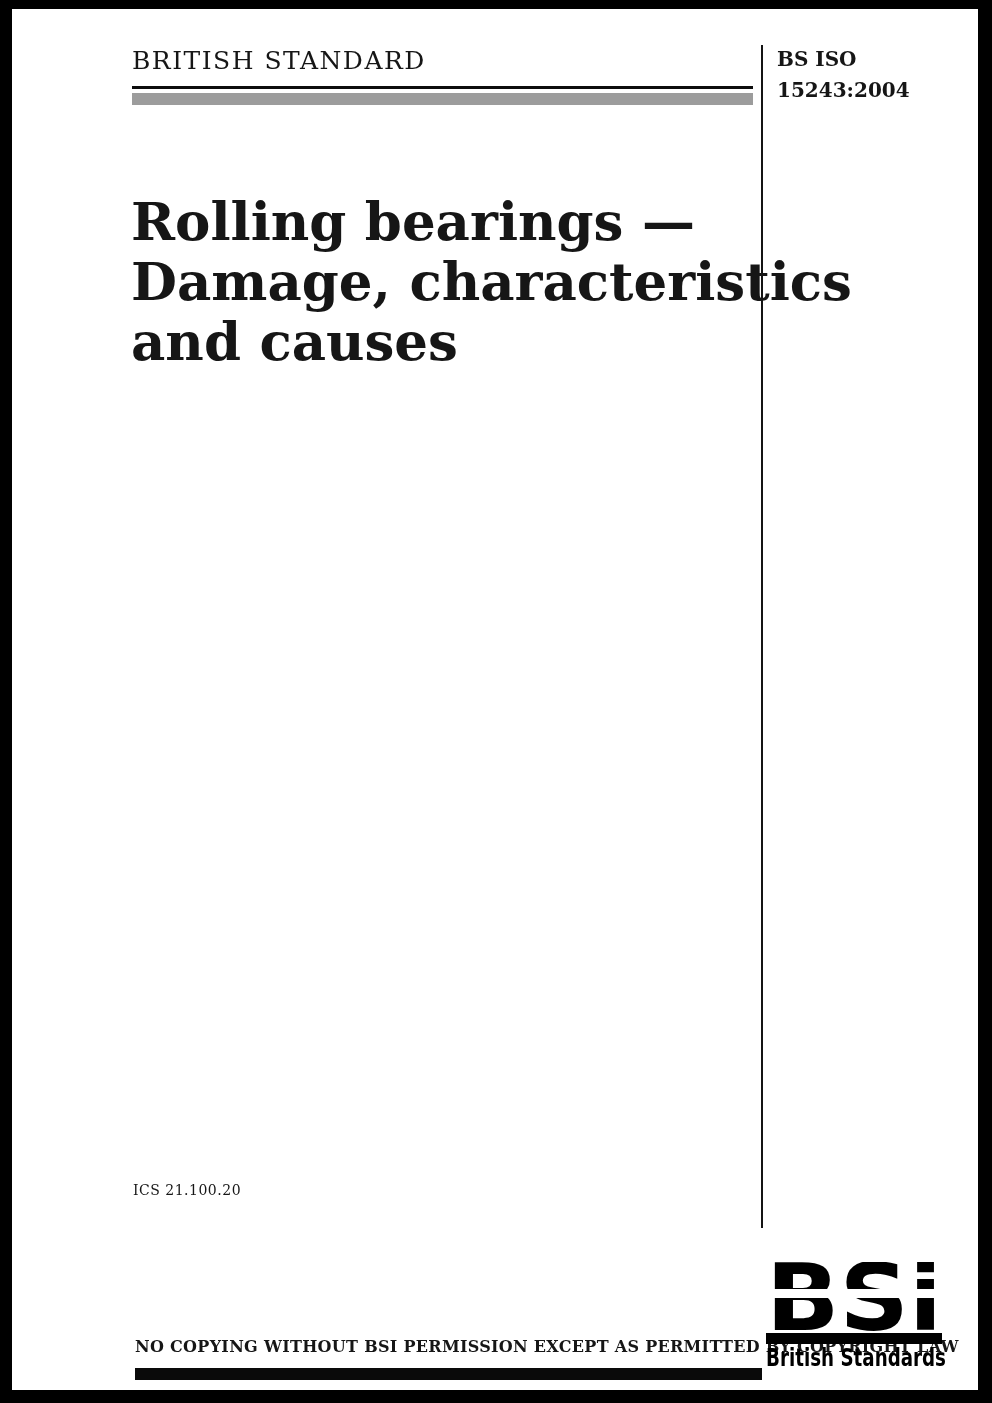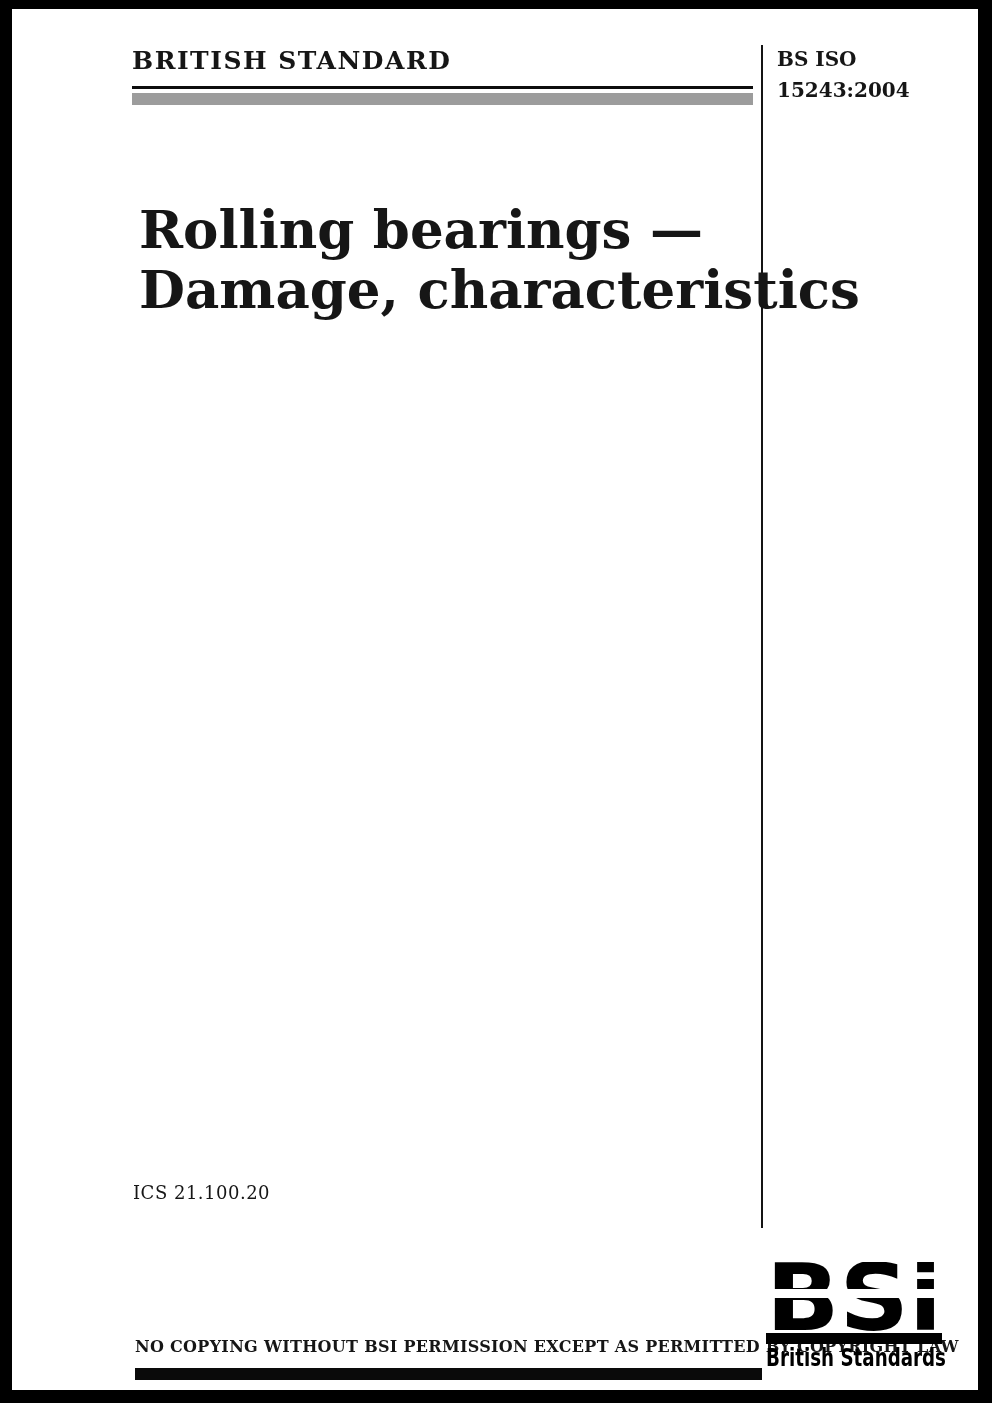--- a/index.html
+++ b/index.html
@@ -14,21 +14,21 @@
   }
   
   .frame { position:absolute; background:#000000; }
   .frame-top    { left:0; top:0; width:992px; height:9px; }
   .frame-bottom { left:0; top:1390px; width:992px; height:13px; }
   .frame-left   { left:0; top:0; width:12px; height:1403px; }
   .frame-right  { left:978px; top:0; width:14px; height:1403px; }
 
   .masthead-label {
     position:absolute; left:132px; top:46px;
-    font-size:25px; font-weight:bold; letter-spacing:1.5px;
+    font-size:25px; font-weight:normal; letter-spacing:1.5px;
     white-space:nowrap;
   }
   .header-rule {
     position:absolute; left:132px; top:86px; width:621px; height:3px;
     background:#0d0d0d;
   }
   .header-gray-bar {
     position:absolute; left:132px; top:93px; width:621px; height:12px;
   }
   .vertical-divider {
@@ -36,25 +36,25 @@
     background:#141414;
   }
   .doc-number {
     position:absolute; left:777px; top:44px;
     font-size:20px; font-weight:bold; line-height:31px;
     white-space:nowrap;
   }
   .doc-title {
     position:absolute; left:131px; top:191px; width:660px;
     font-size:53px; font-weight:bold; line-height:60px;
-    margin:8px; white-space:nowrap;
+    margin:0; white-space:nowrap;
   }
   .ics-code {
     position:absolute; left:133px; top:1182px;
-    font-size:18px; letter-spacing:0.5px;
+    font-size:14px; letter-spacing:0.5px;
   }
   .copyright-notice {
     position:absolute; left:135px; top:1337px; width:627px;
     font-size:16px; font-weight:bold; text-align:center;
     letter-spacing:0.3px; white-space:nowrap;
   }
   .copyright-bar {
     position:absolute; left:135px; top:1368px; width:627px; height:12px;
     background:#0a0a0a;
   }
@@ -76,20 +76,21 @@
 
   <div class="vertical-divider"></div>
   <div class="doc-number">
     <div>BS ISO</div>
     <div>15243:2004</div>
   </div>
 
   <h1 class="doc-title">
     <div>Rolling bearings —</div>
     <div>Damage, characteristics</div>
+    <div>and causes</div>
   </h1>
 
   <div class="ics-code">ICS 21.100.20</div>
   <div class="copyright-notice">NO COPYING WITHOUT BSI PERMISSION EXCEPT AS PERMITTED BY COPYRIGHT LAW</div>
   <div class="copyright-bar"></div>
 
   <svg class="bsi-logo" width="182" height="114" viewBox="0 0 182 114">
     <text x="0" y="68" font-family="DejaVu Sans, Liberation Sans, sans-serif" font-weight="bold" font-size="92" fill="#000000" textLength="176" lengthAdjust="spacingAndGlyphs">BSi</text>
     <rect x="-3" y="27" width="188" height="9" fill="#ffffff"></rect>
     <rect x="0" y="71" width="176" height="11" fill="#000000"></rect>

